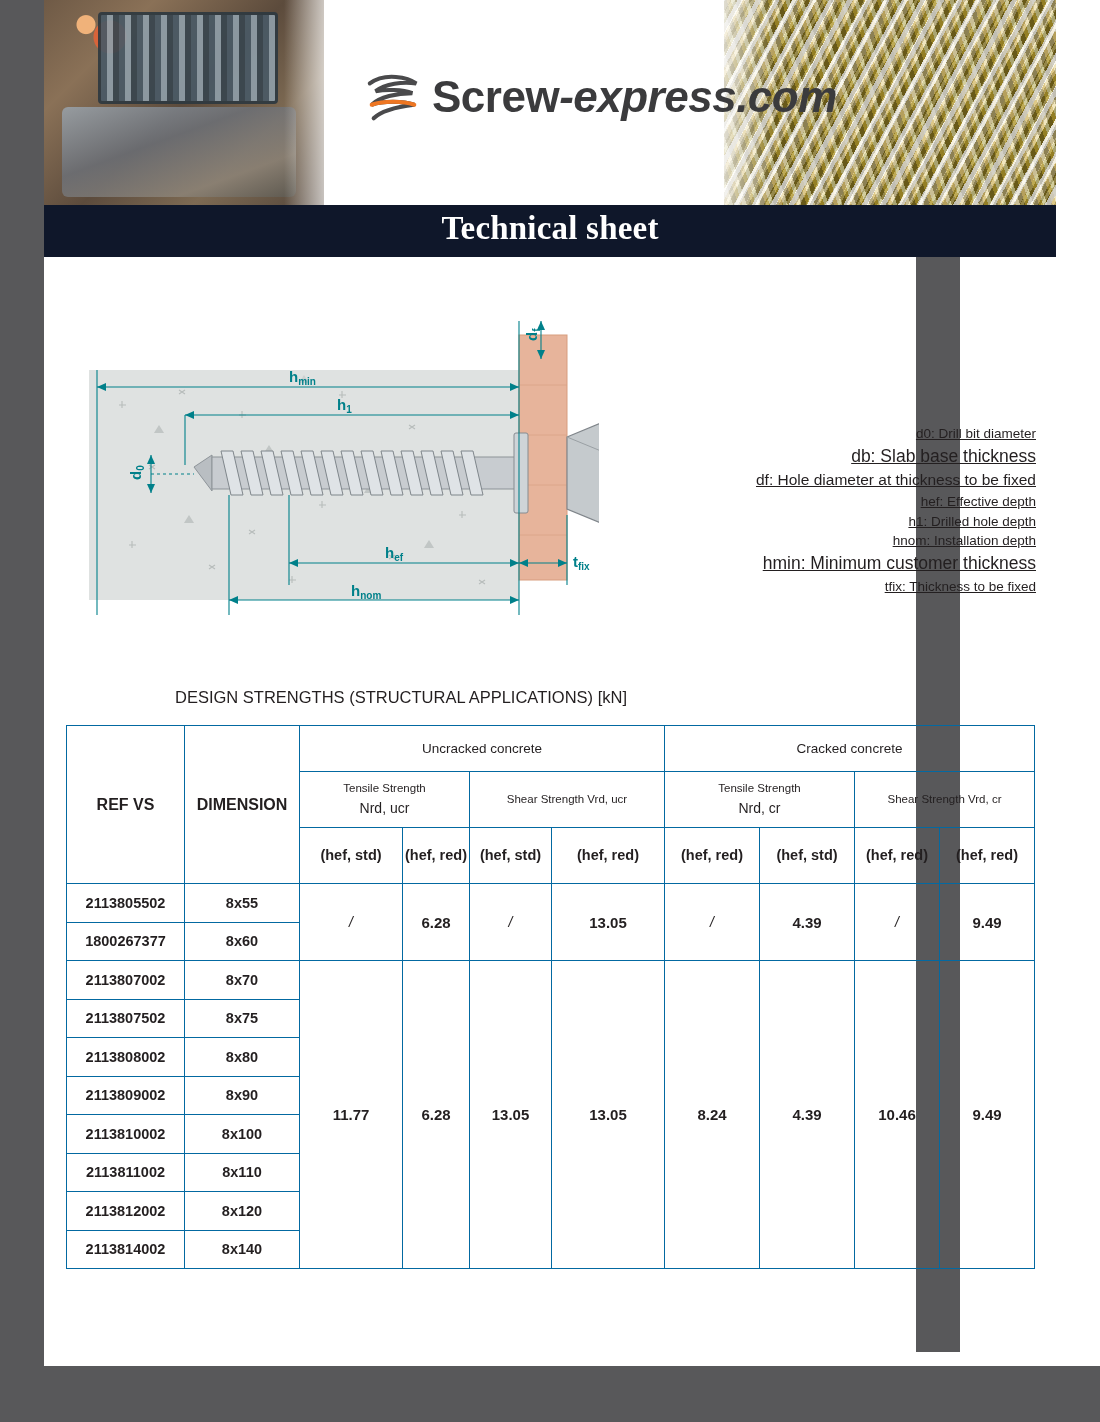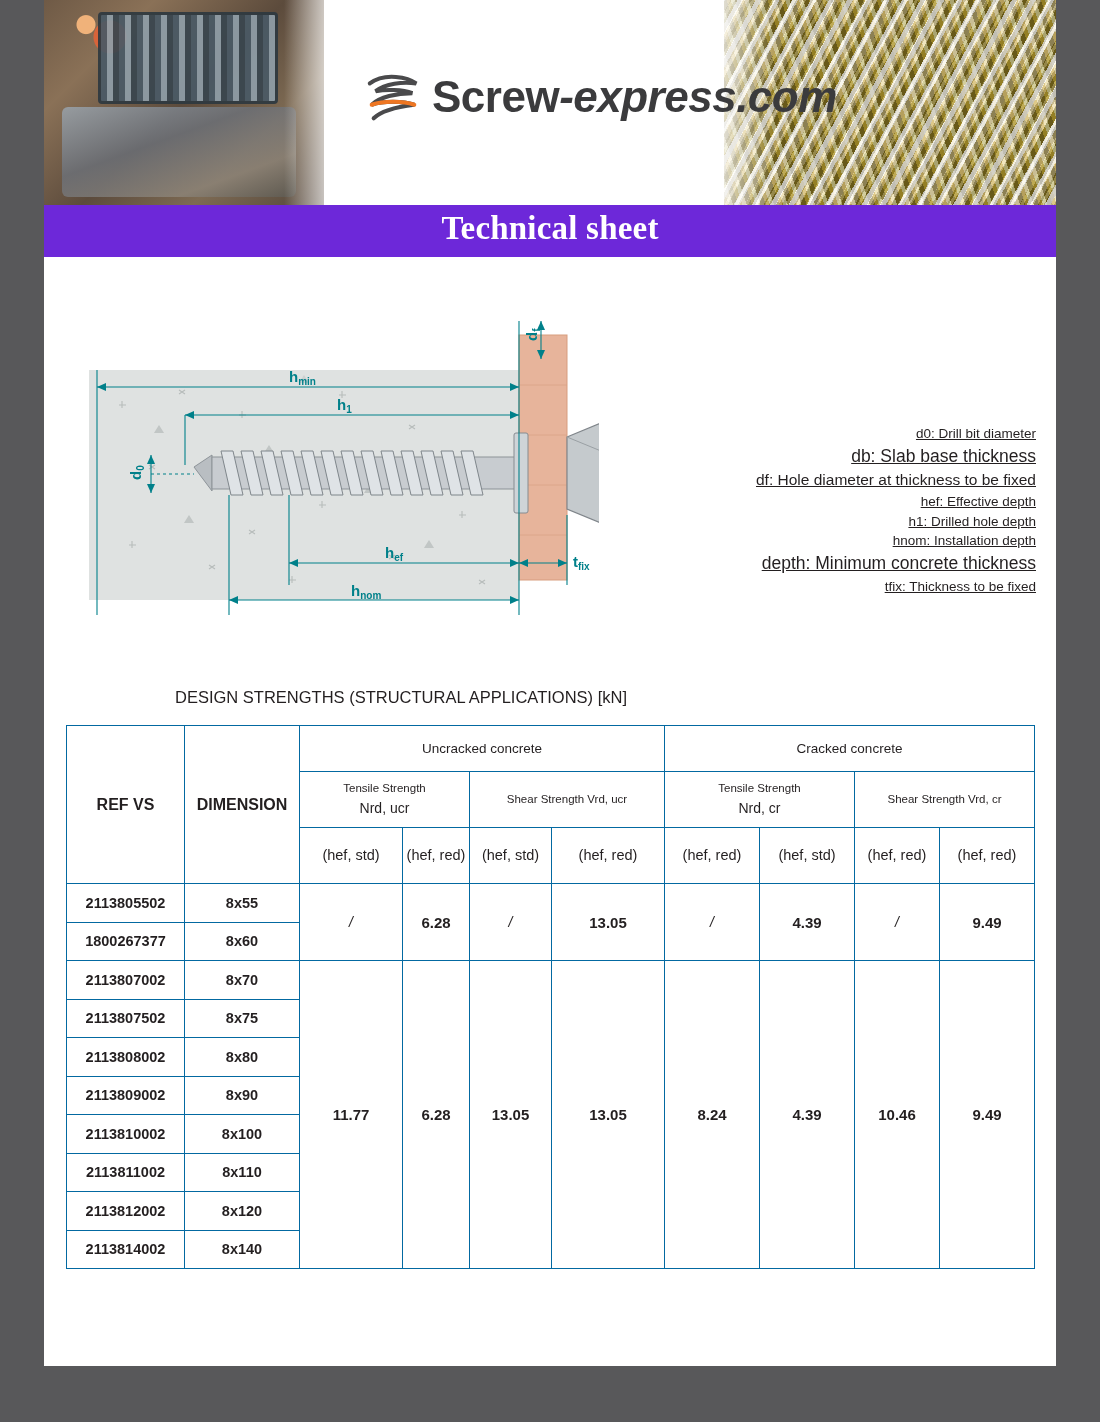--- a/index.html
+++ b/index.html
@@ -8,21 +8,21 @@
     width: 1100px;
     height: 1422px;
     background: #ffffff;
     font-family: "Liberation Sans", sans-serif;
     color: #231f20;
     position: relative;
     overflow: hidden;
   }
   .page {
     position: relative;
-    width: 1100px;
+    width: 960px;
     height: 1422px;
     background: #ffffff;
   }
   
   .rail-left {
     position: absolute; left: 0; top: 0; width: 44px; height: 1422px;
     background: #58585a;
   }
   .rail-right {
     position: absolute; right: 0; top: 0; width: 44px; height: 1422px;
@@ -88,21 +88,21 @@
   .logo-text {
     font-size: 44px;
     letter-spacing: -0.5px;
     white-space: nowrap;
   }
   .logo-text .bold { font-weight: 700; color: #3b3b3d; }
   .logo-text .ital { font-style: italic; font-weight: 700; color: #3b3b3d; }
   
   .title-band {
     position: absolute; left: 44px; top: 205px; width: 1012px; height: 52px;
-    background: #6d28d9;
+    background: #0f172a;
   }
   .title-band-text {
     position: absolute; left: 0; right: 0; top: 5px;
     text-align: center;
     color: #ffffff;
     font-size: 33px;
     font-weight: 700;
     letter-spacing: .2px;
     font-family: "Liberation Serif", serif;
   }
@@ -139,21 +139,21 @@
   }
   .tbl td, .tbl th {
     border: 1px solid #0369a1;
     text-align: center;
     vertical-align: middle;
     color: #231f20;
   }
   .h-group { font-size: 13.5px; font-weight: 400; height: 46px; }
   .h-sub { font-size: 11.5px; font-weight: 400; height: 56px; line-height: 1.5; }
   .h-sub .big { font-size: 14px; }
-  .h-col { font-size: 14.5px; font-weight: 400; height: 56px; line-height: 1.25; }
+  .h-col { font-size: 14.5px; font-weight: 700; height: 56px; line-height: 1.25; }
   .h-main { font-size: 16px; font-weight: 700; }
   .cell-ref { font-size: 14.5px; font-weight: 700; height: 38.5px; }
   .cell-dim { font-size: 14.5px; font-weight: 700; }
   .cell-val { font-size: 15px; font-weight: 700; }
   .cell-slash { font-size: 14px; font-style: italic; font-weight: 400; }
   
   .footer-band {
     position: absolute; left: 0; bottom: 0; width: 1100px; height: 56px;
     background: #58585a;
   }
@@ -325,21 +325,21 @@
       </svg>
     </div>
 
     <div class="legend">
       <div class="lg-s">d0: Drill bit diameter</div>
       <div class="lg-l">db: Slab base thickness</div>
       <div class="lg-m">df: Hole diameter at thickness to be fixed</div>
       <div class="lg-s">hef: Effective depth</div>
       <div class="lg-s">h1: Drilled hole depth</div>
       <div class="lg-s">hnom: Installation depth</div>
-      <div class="lg-l">depth: Minimum concrete thickness</div>
+      <div class="lg-l">hmin: Minimum customer thickness</div>
       <div class="lg-s">tfix: Thickness to be fixed</div>
     </div>
   </div>
 
   <div class="sec-title">DESIGN STRENGTHS (STRUCTURAL APPLICATIONS) [kN]</div>
 
   <table class="tbl">
     <colgroup>
       <col style="width:118px">
       <col style="width:115px">

